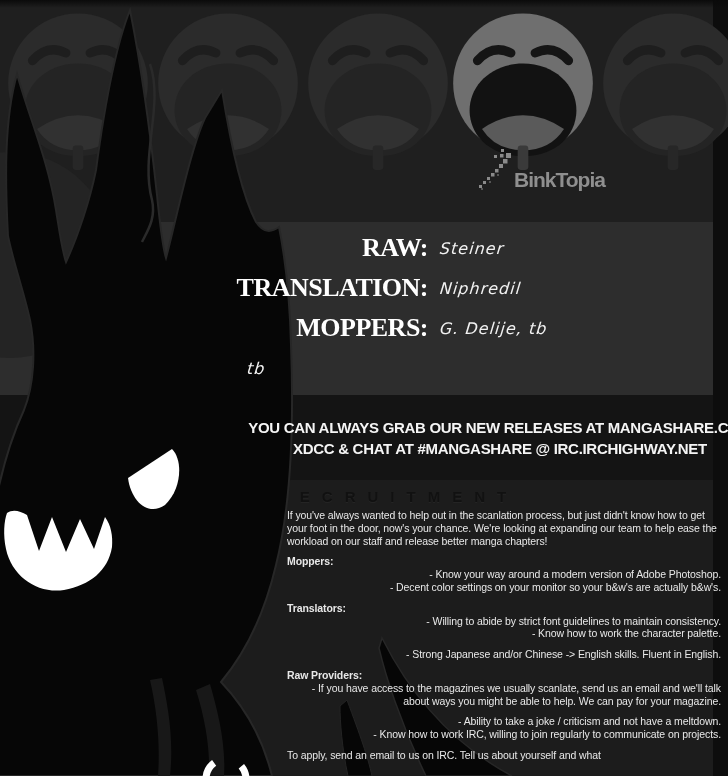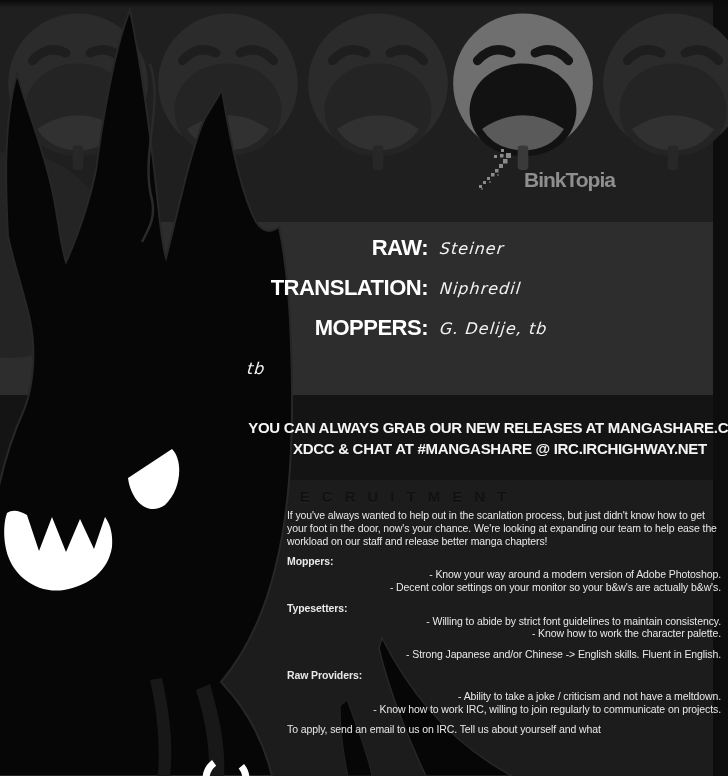--- a/index.html
+++ b/index.html
@@ -13,32 +13,32 @@
   .band-recruit{position:absolute;left:0;top:480px;width:713px;height:296px;background:#1c1c1c;}
   .right-strip{position:absolute;left:713px;top:0;width:15px;height:776px;background:#0d0d0d;}
   .top-edge{position:absolute;left:0;top:0;width:728px;height:8px;
     background:linear-gradient(#0a0a0a,rgba(10,10,10,0));z-index:6;}
   
   .face{position:absolute;top:12px;width:152px;height:167px;z-index:1;overflow:visible;}
   .face.dim{--face:#2b2b2b;--eye:#1e1e1e;--mouth:#242424;--tongue:#313131;--drip:#272727;}
   .face.lit{--face:#6f6f6f;--eye:#151515;--mouth:#121212;--tongue:#5a5a5a;--drip:#3a3a3a;}
   .f1{left:2px}.f2{left:152px}.f3{left:302px}.f4{left:447px}.f5{left:597px}
   
-  .logo{position:absolute;left:478px;top:144px;z-index:2;display:flex;align-items:flex-end;gap:12px;}
+  .logo{position:absolute;left:478px;top:144px;z-index:2;display:flex;align-items:flex-end;gap:2px;}
   .logo-text{font-weight:bold;font-size:21px;letter-spacing:-1px;color:#8f8f8f;line-height:1;}
   
   .crew-header{position:absolute;left:243px;top:200px;z-index:2;font-weight:bold;font-size:15px;
     letter-spacing:13px;color:#151515;text-shadow:0 1px 0 rgba(255,255,255,0.04);white-space:nowrap;}
   .recruit-header{position:absolute;left:277px;top:488px;z-index:2;font-weight:bold;font-size:15px;
     letter-spacing:12px;color:#111;text-shadow:0 1px 0 rgba(255,255,255,0.04);white-space:nowrap;}
   
   .credits{position:absolute;left:235px;top:228px;z-index:5;}
   .credit-row{display:flex;align-items:center;height:40px;}
-  .credit-label{width:193px;text-align:right;font-weight:bold;font-size:22px;
-    letter-spacing:-0.5px;color:#ffffff;}
+  .credit-label{width:193px;text-align:right;font-weight:bold;font-size:26px;
+    letter-spacing:-0.5px;color:#ffffff;font-family:Liberation Serif, serif;}
   .credit-value{display:inline-block;margin-left:12px;font-family:"DejaVu Sans",sans-serif;
     font-style:italic;font-size:16px;letter-spacing:1px;color:#f2f2f2;transform:skewX(-6deg);}
   
   .announce{position:absolute;left:287px;top:395px;width:426px;height:85px;z-index:5;
     display:flex;flex-direction:column;justify-content:center;align-items:center;gap:4px;text-align:center;}
   .announce-line{font-weight:bold;font-size:15px;letter-spacing:-0.3px;color:#f5f5f5;white-space:nowrap;}
   
   .recruit-body{position:absolute;left:287px;top:509px;width:434px;z-index:5;
     color:#e8e8e8;font-size:10.5px;line-height:12.8px;letter-spacing:-0.1px;}
   .recruit-section{margin-top:8px;}
@@ -137,31 +137,32 @@
   <div class="recruit-body">
     <div class="recruit-intro">If you've always wanted to help out in the scanlation process, but just didn't know how to get your foot in the door, now's your chance. We're looking at expanding our team to help ease the workload on our staff and release better manga chapters!</div>
 
     <div class="recruit-section">
       <div class="recruit-heading">Moppers:</div>
       <div class="bullet">- Know your way around a modern version of Adobe Photoshop.</div>
       <div class="bullet">- Decent color settings on your monitor so your b&amp;w's are actually b&amp;w's.</div>
     </div>
 
     <div class="recruit-section">
-      <div class="recruit-heading">Typesetters:</div>
+      <div class="recruit-heading">Translators:</div>
       <div class="bullet">- Willing to abide by strict font guidelines to maintain consistency.</div>
       <div class="bullet">- Know how to work the character palette.</div>
     </div>
 
     <div class="recruit-section">
       <div class="bullet">- Strong Japanese and/or Chinese -&gt; English skills. Fluent in English.</div>
     </div>
 
     <div class="recruit-section">
       <div class="recruit-heading">Raw Providers:</div>
+      <div class="bullet">- If you have access to the magazines we usually scanlate, send us an email and we'll talk about ways you might be able to help. We can pay for your magazine.</div>
     </div>
 
     <div class="recruit-section">
       <div class="bullet">- Ability to take a joke / criticism and not have a meltdown.</div>
       <div class="bullet">- Know how to work IRC, willing to join regularly to communicate on projects.</div>
     </div>
 
     <div class="clipped">To apply, send an email to us on IRC. Tell us about yourself and what</div>
   </div>
 

